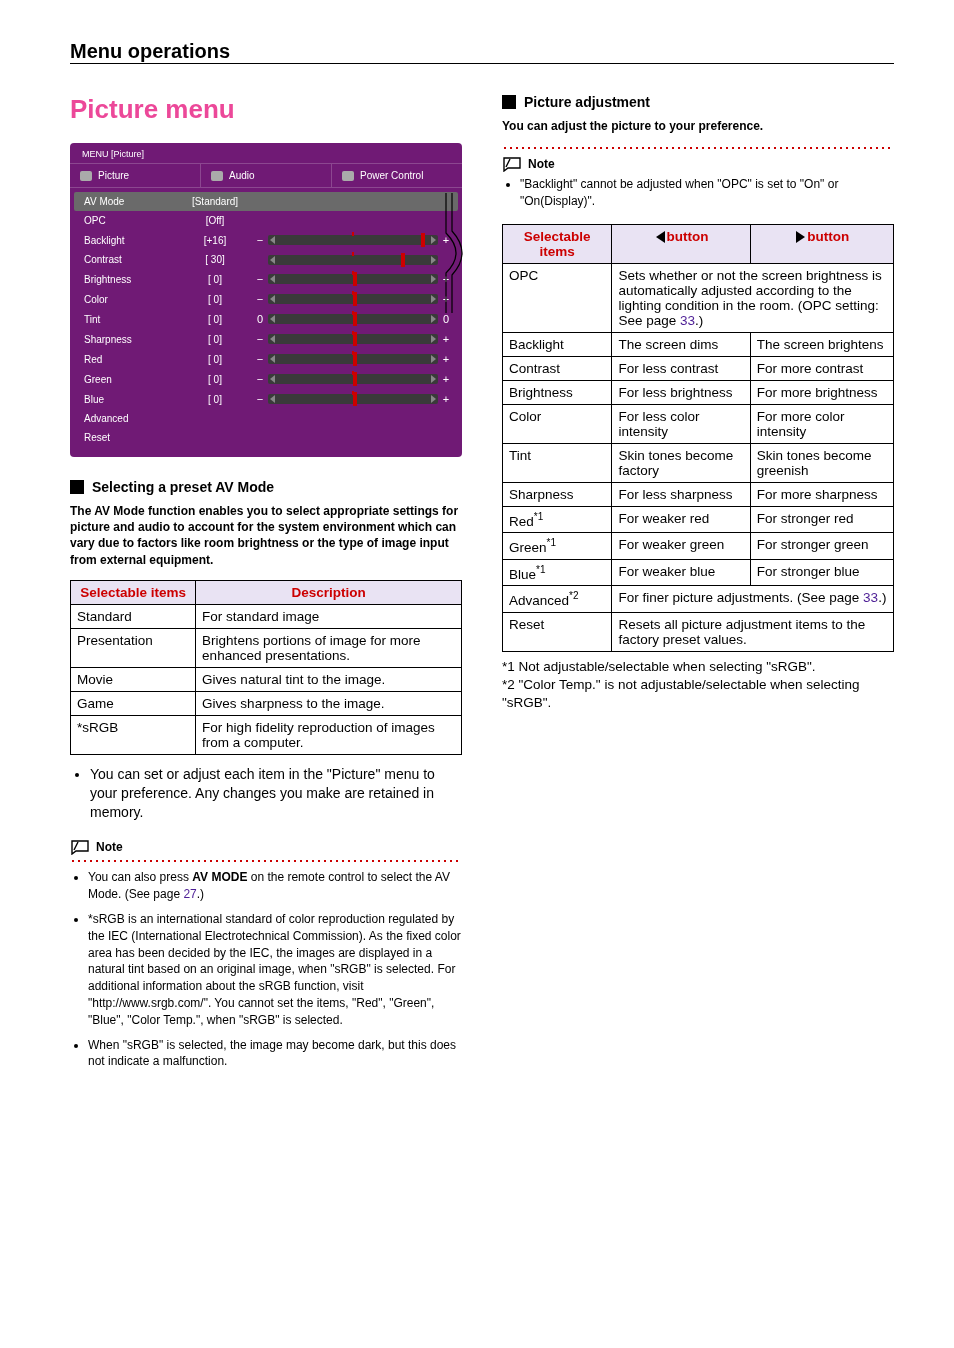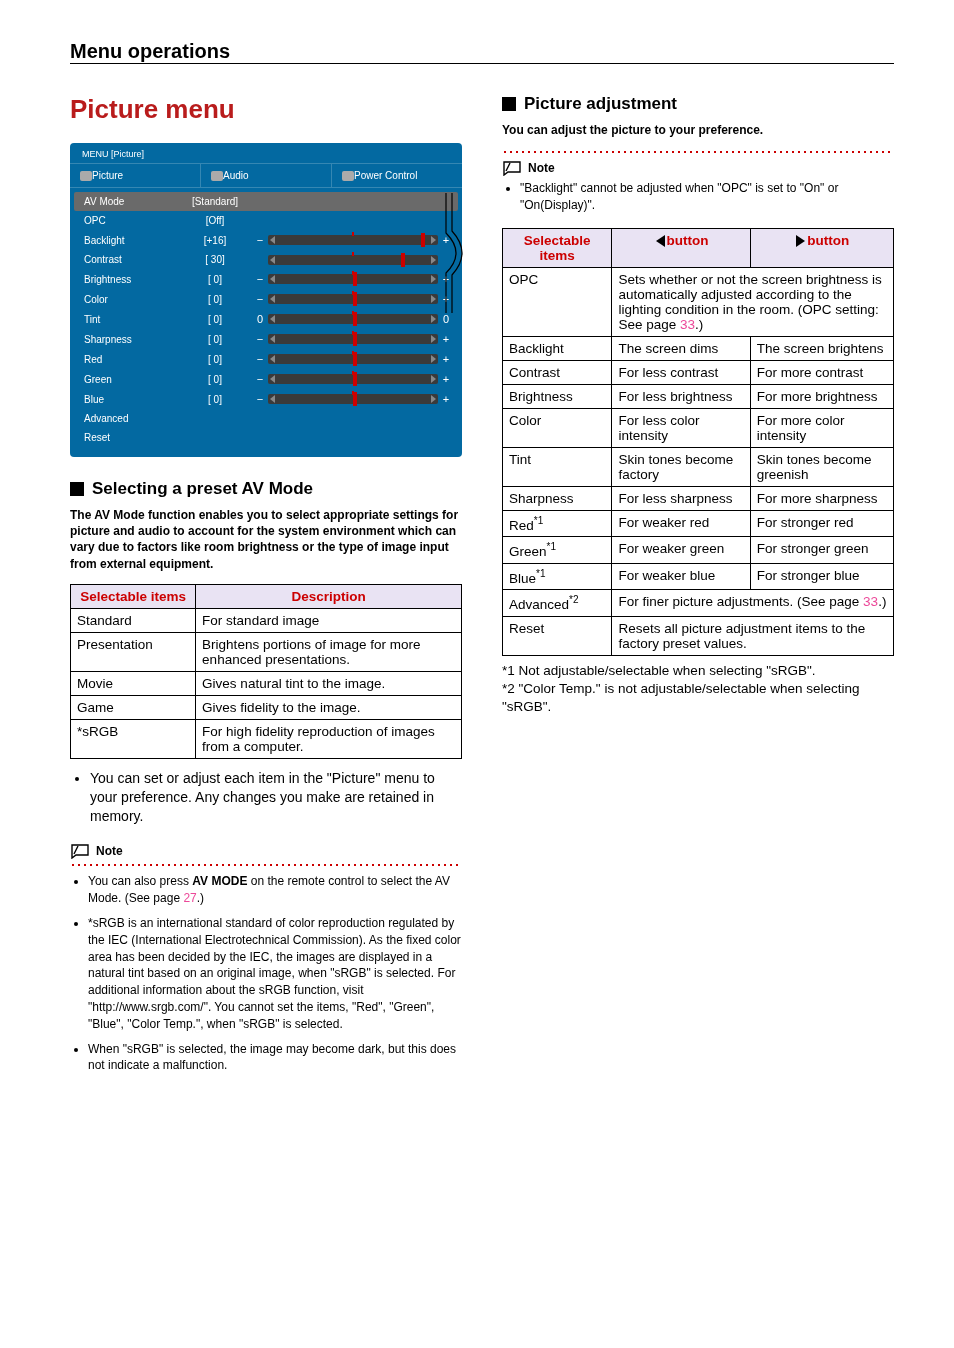--- a/index.html
+++ b/index.html
@@ -23,48 +23,49 @@
     border-top: 1px solid #000;
     margin: 0 0 30px 0;
   }
   .columns {
     display: flex;
     gap: 40px;
   }
   .col { flex: 1; min-width: 0; }
 
   h1.picture-menu {
-    color: #b91c1c;
+    color: #ec4899;
     font-size: 26px;
     font-weight: bold;
     margin: 0 0 18px 0;
   }
 
   
   .panel-wrap { position: relative; }
   .panel {
-    background: #0369a1;
+    background: #701a75;
     color: #fff;
     border-radius: 4px;
     font-size: 10px;
     padding-bottom: 6px;
   }
   .panel-head {
     padding: 6px 10px 4px 12px;
     font-size: 9px;
   }
   .panel-tabs {
     display: flex;
     border-top: 1px solid rgba(255,255,255,.2);
     border-bottom: 1px solid rgba(255,255,255,.2);
   }
   .panel-tab {
     flex: 1;
     display: flex;
     align-items: center;
+    gap: 6px;
     padding: 6px 10px;
     font-size: 10px;
     border-right: 1px solid rgba(255,255,255,.2);
   }
   .panel-tab:last-child { border-right: none; }
   .panel-tab .ico {
     display:inline-block; width:12px; height:10px; background:#aaa; border-radius:2px;
   }
   .panel-rows { padding: 4px 4px; }
   .prow {
@@ -105,21 +106,21 @@
   .bar .tick {
     position:absolute; top:-3px; width:2px; height:4px; background:#cc0000; left:50%; transform:translateX(-50%);
   }
   .panel-cut {
     position:absolute; top:50px; right:-12px; width:30px; height:120px;
   }
   .panel-cut svg { display:block; }
 
   
   h2.blk {
-    font-size: 17px;
+    font-size: 14px;
     font-weight: bold;
     margin: 22px 0 8px 0;
     display:flex;
     align-items:center;
     gap:8px;
   }
   h2.blk::before {
     content:"";
     display:inline-block;
     width:14px; height:14px;
@@ -163,21 +164,21 @@
     background-image: radial-gradient(circle, #cc0000 1.3px, transparent 1.5px);
     background-size: 6px 4px;
     background-repeat: repeat-x;
     margin-bottom:6px;
   }
   .note-head .nlabel { font-size:12px; font-weight:bold; padding-left:4px; }
   .note-head svg { flex:none; }
   ul.note-list { margin:4px 0 0 0; padding-left:18px; font-size:12px; line-height:1.4; }
   ul.note-list li { margin-bottom:8px; }
 
-  .linkblue { color:#ec4899; }
+  .linkblue { color:#4c1d95; }
   .sup { font-size:10px; vertical-align:super; }
   .tri-inline-l, .tri-inline-r {
     display:inline-block; width:0;height:0;
     border-top:6px solid transparent;
     border-bottom:6px solid transparent;
     vertical-align:middle;
     margin:0 2px;
   }
   .tri-inline-l { border-right:9px solid #000; }
   .tri-inline-r { border-left:9px solid #000; }
@@ -388,21 +389,21 @@
             <tr>
               <td>Presentation</td>
               <td>Brightens portions of image for more enhanced presentations.</td>
             </tr>
             <tr>
               <td>Movie</td>
               <td>Gives natural tint to the image.</td>
             </tr>
             <tr>
               <td>Game</td>
-              <td>Gives fidelity to the image.</td>
+              <td>Gives sharpness to the image.</td>
             </tr>
             <tr>
               <td>*sRGB</td>
               <td>For high fidelity reproduction of images from a computer.</td>
             </tr>
           </tbody>
       </table>
 
       <ul class="bullets">
         <li>You can set or adjust each item in the "Picture" menu to your preference. Any changes you make are retained in memory.</li>

